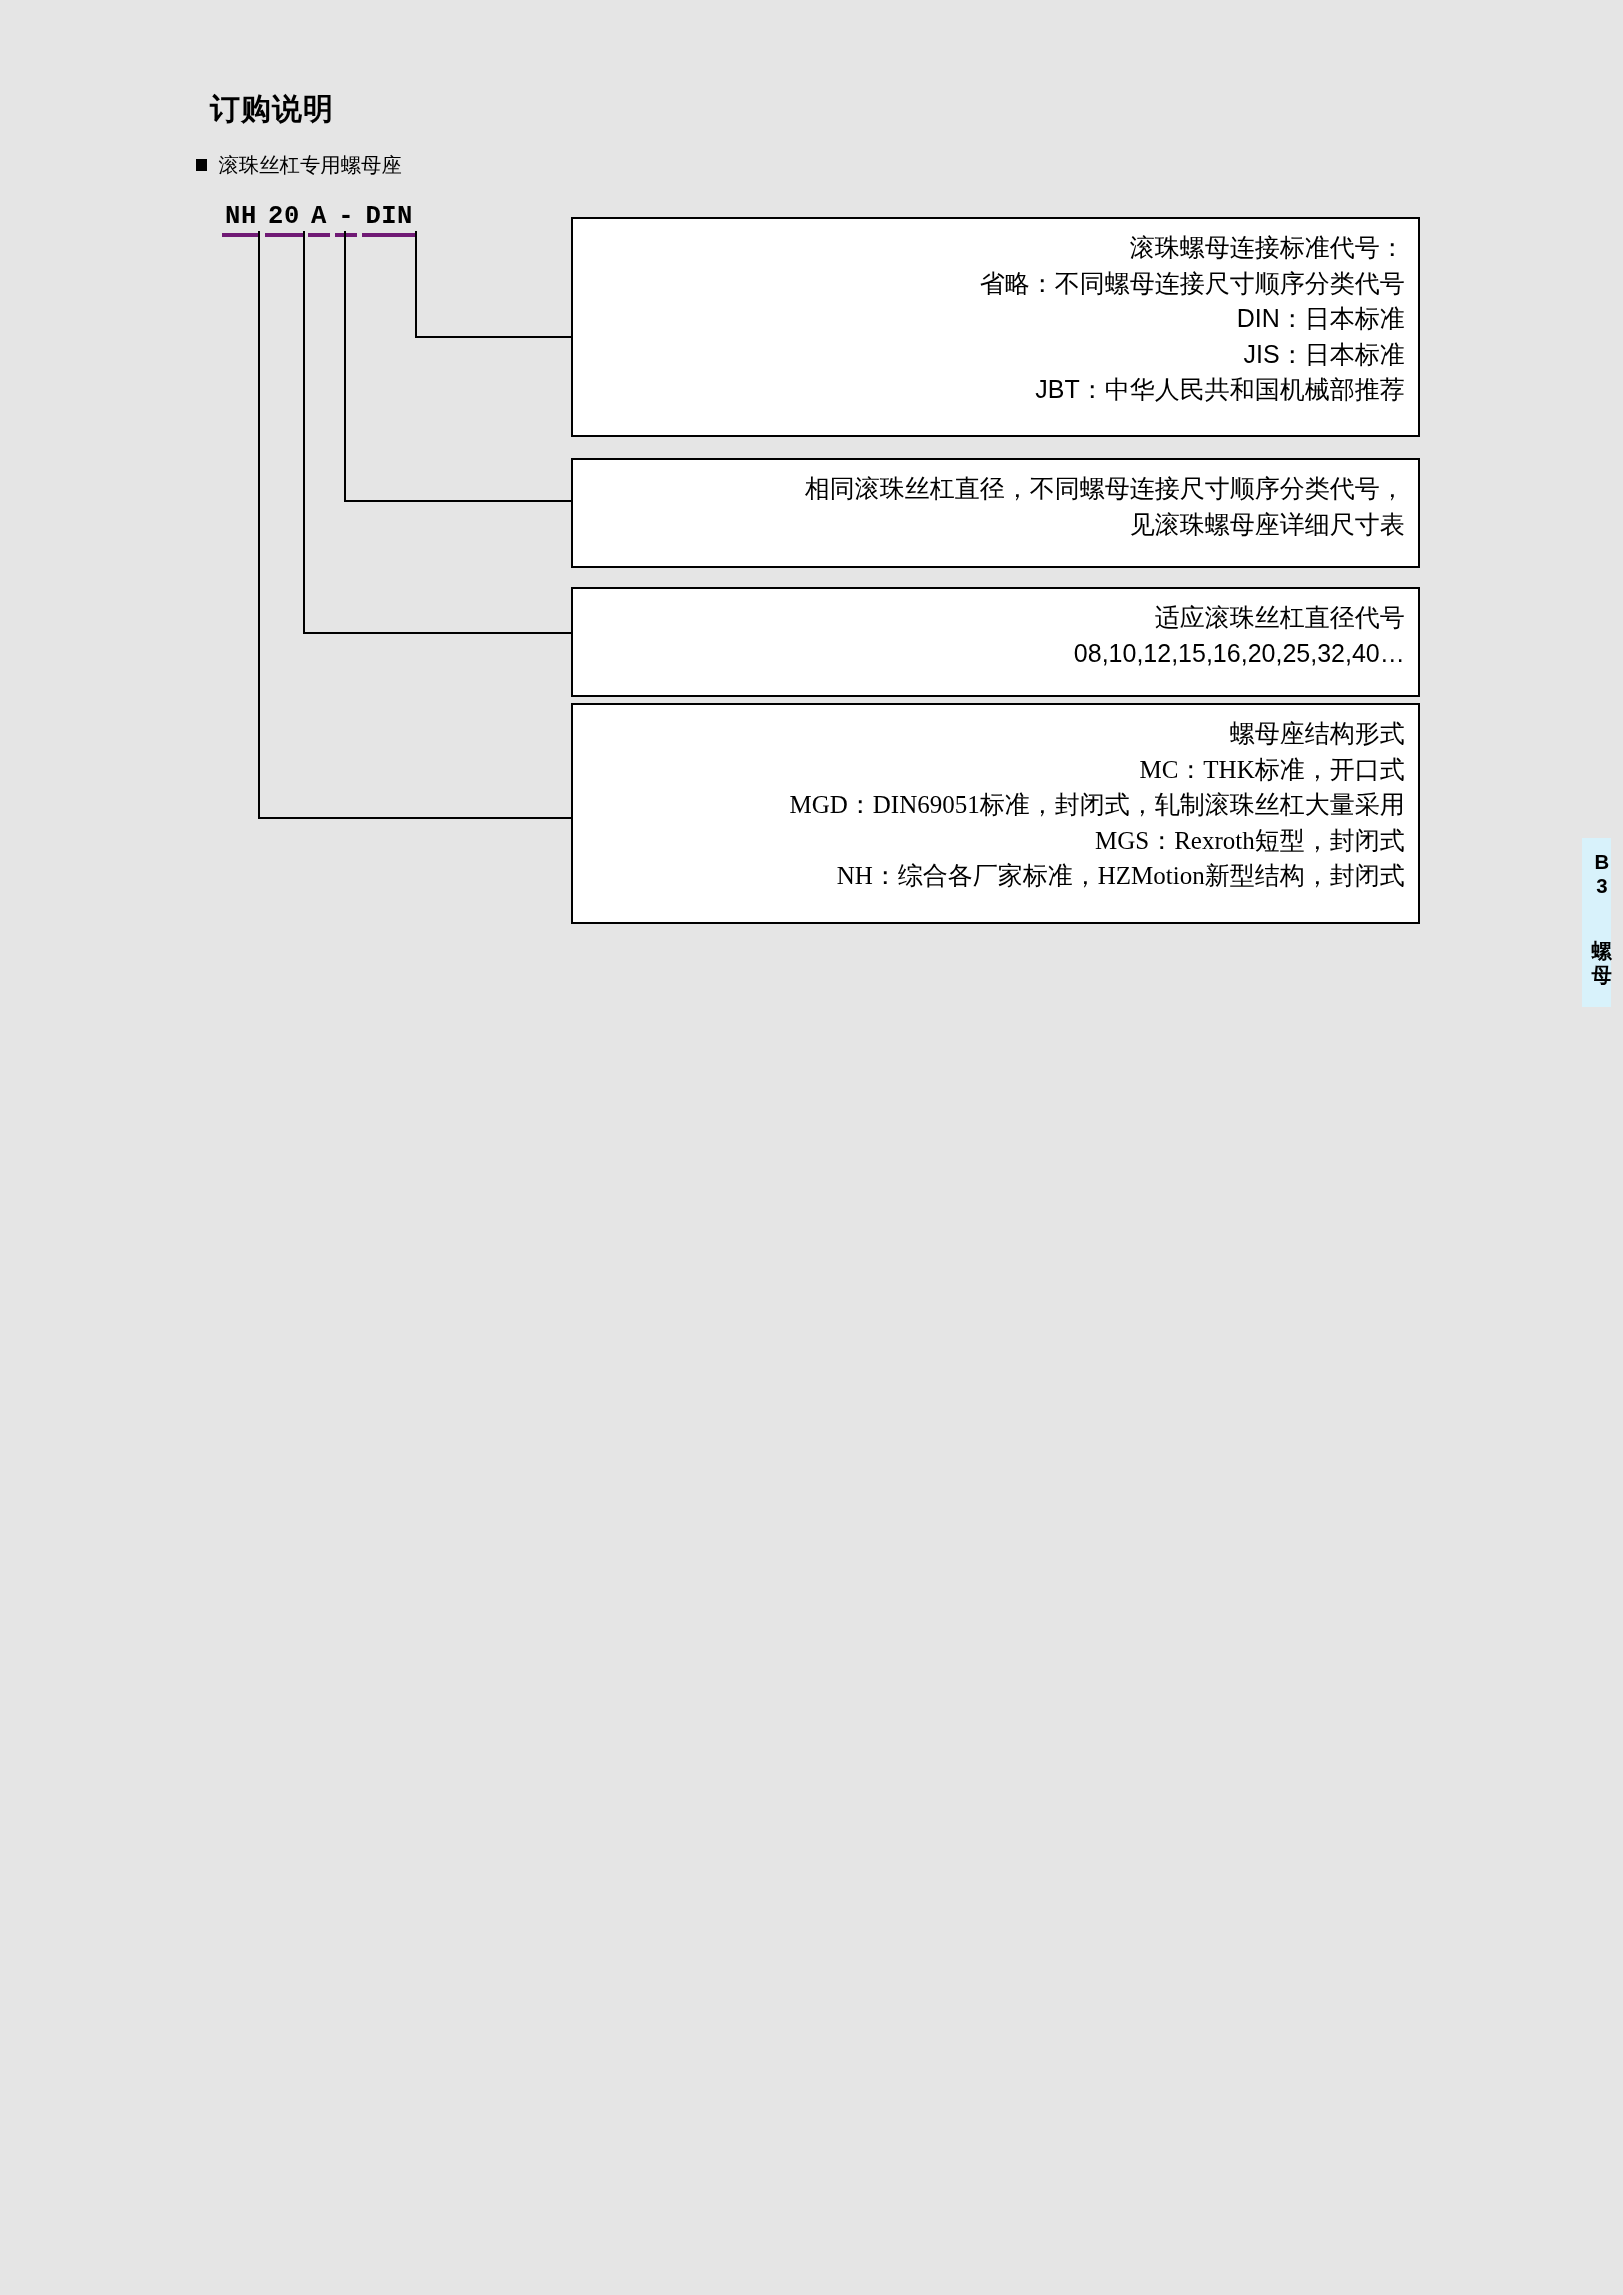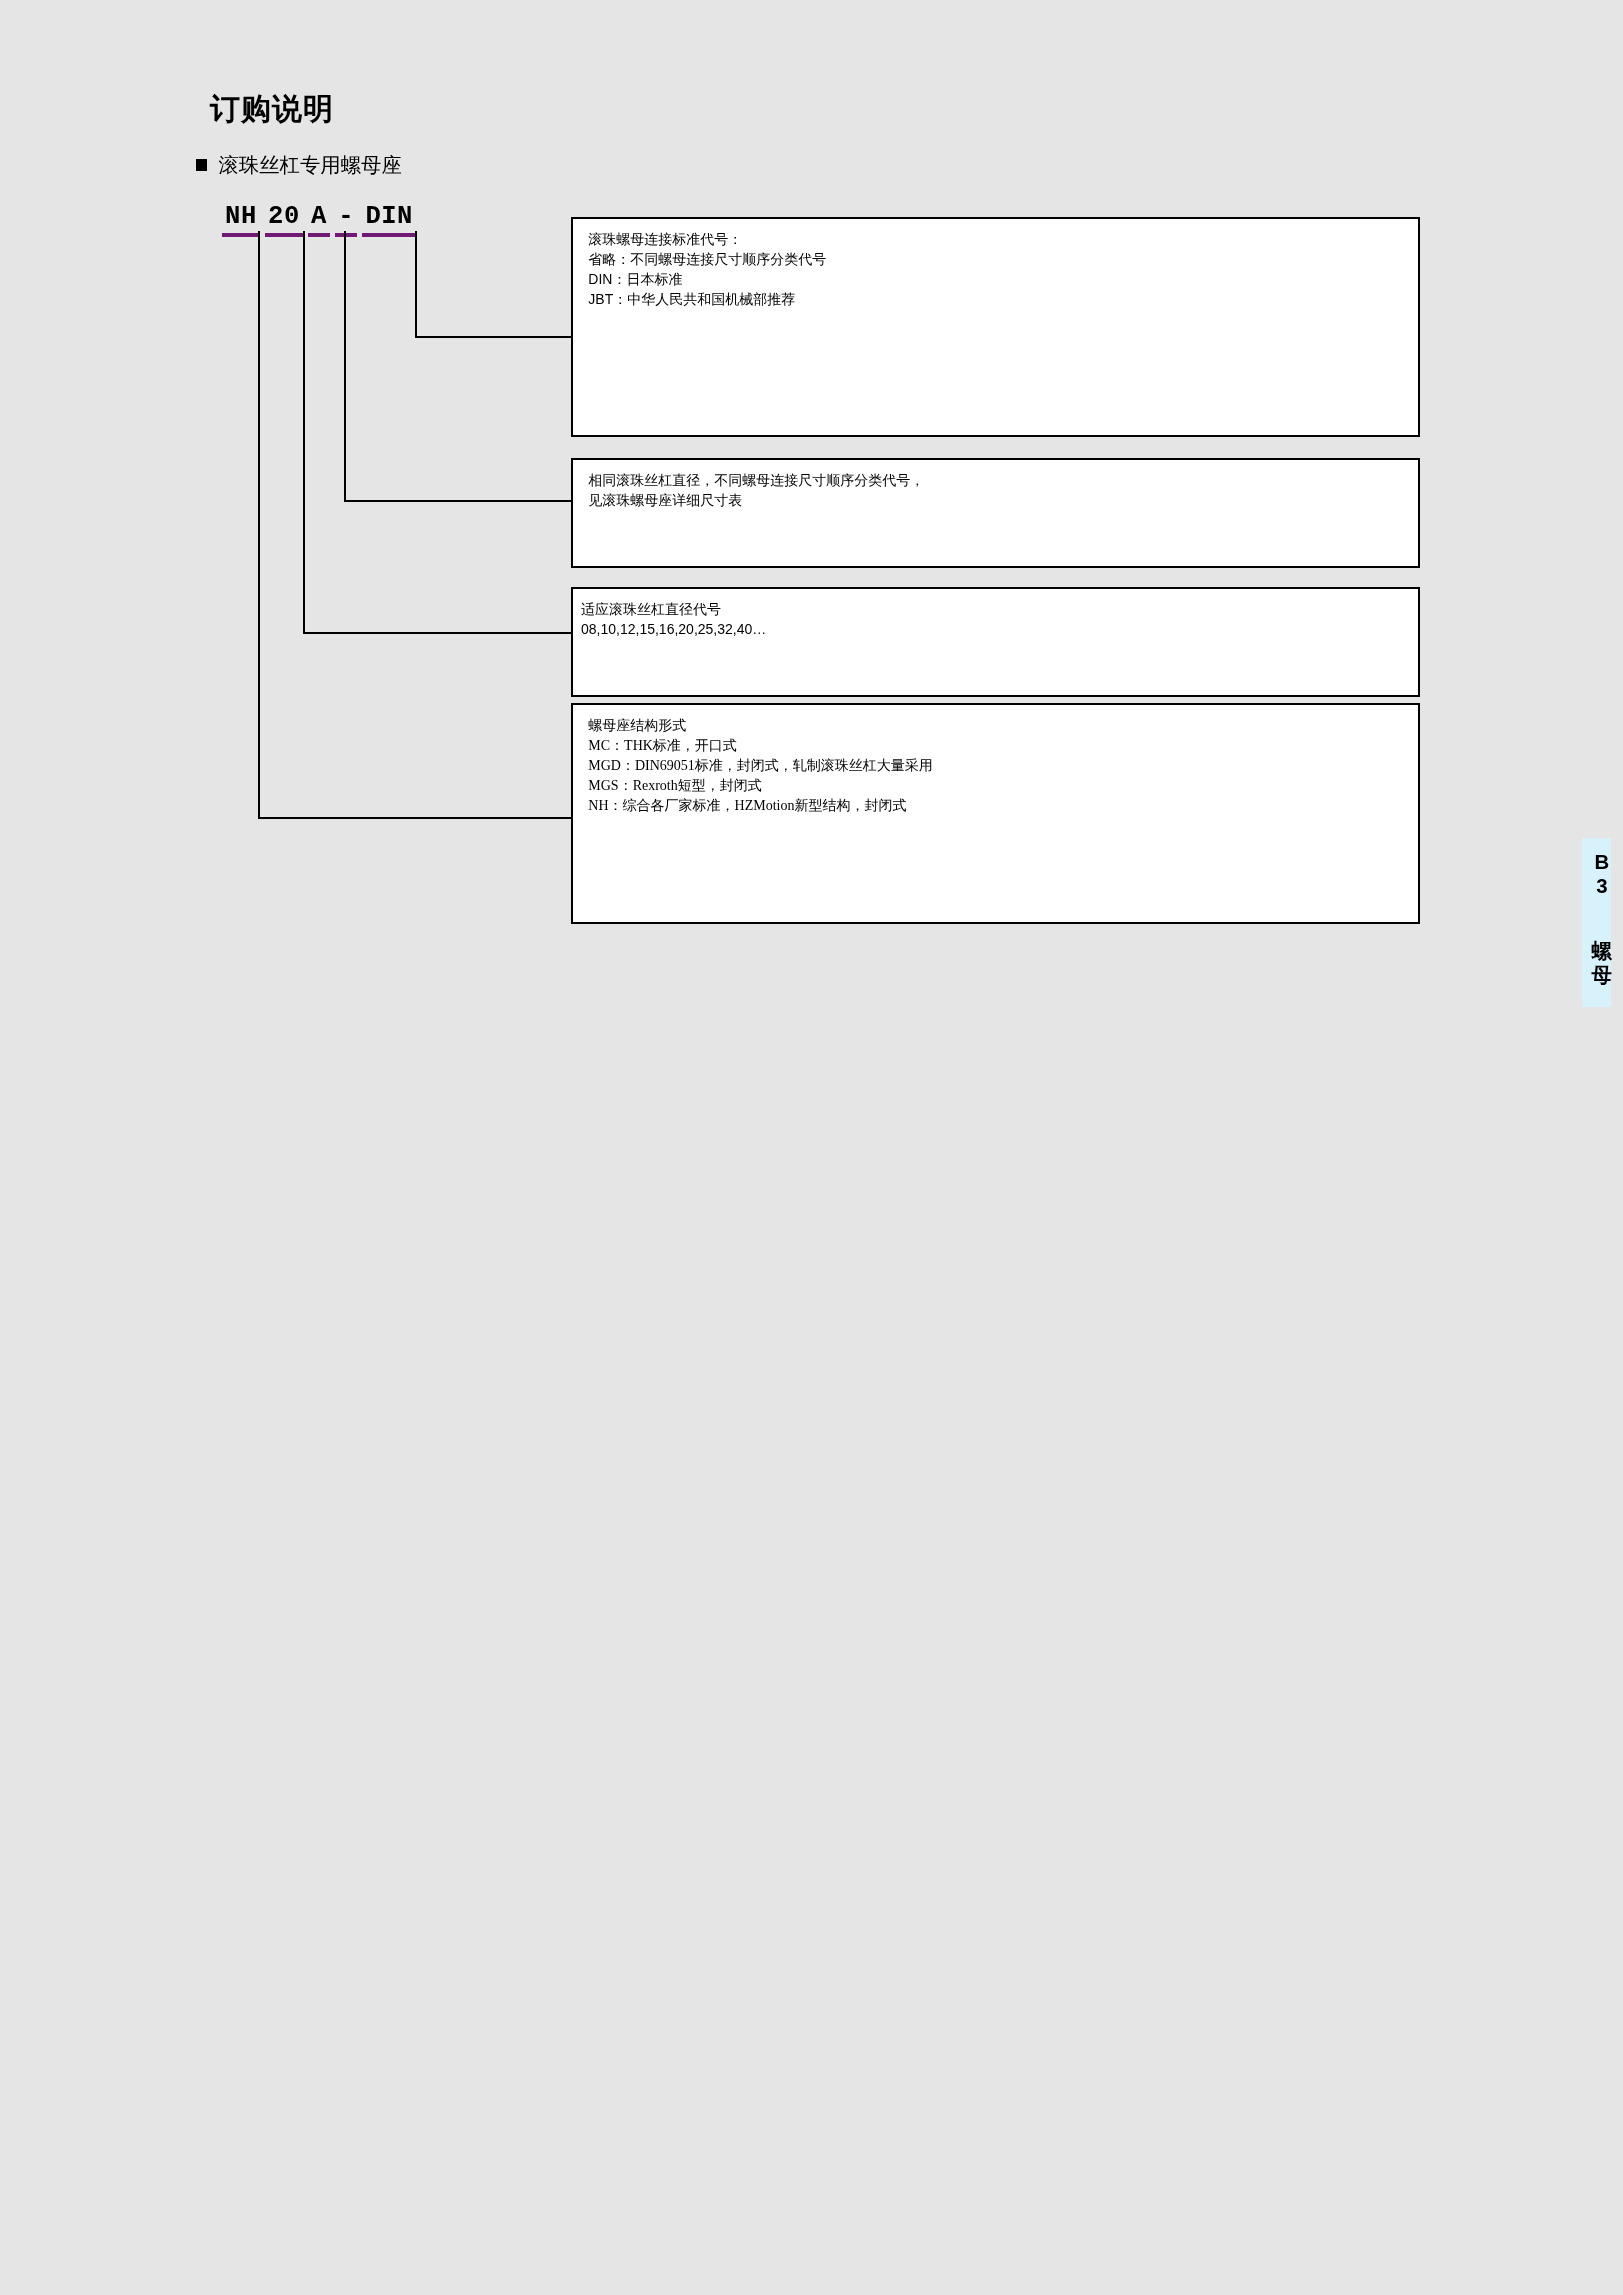--- a/index.html
+++ b/index.html
@@ -81,23 +81,24 @@
 
   
   .desc-box {
     position: absolute;
     border: 2px solid #000000;
     box-sizing: border-box;
     background: #ffffff;
     padding: 11.2px 13.3px 13.3px 15.3px;
   }
   .desc-line {
-    font-size: 14px;
+    font-size: 25px;
     line-height: 1.42;
     white-space: nowrap;
+    text-align: right;
   }
 
   
   .side-tab {
     position: absolute;
     right: 13.3px;
     top: 838px;
     width: 29px;
     height: 169px;
     background: #d8f2fb;
@@ -141,20 +142,21 @@
   <div class="vline" style="left:303px; top:231px; height:403px;"></div>
   <div class="hline" style="left:303px; top:632px; width:268px;"></div>
 
   <div class="vline" style="left:258px; top:231px; height:588px;"></div>
   <div class="hline" style="left:258px; top:817px; width:313px;"></div>
 
   <div class="desc-box" style="left:571px; top:217px; width:849px; height:220px;">
     <div class="desc-line">滚珠螺母连接标准代号：</div>
     <div class="desc-line">省略：不同螺母连接尺寸顺序分类代号</div>
     <div class="desc-line">DIN：日本标准</div>
+    <div class="desc-line">JIS：日本标准</div>
     <div class="desc-line">JBT：中华人民共和国机械部推荐</div>
   </div>
 
   <div class="desc-box" style="left:571px; top:458px; width:849px; height:110px;">
     <div class="desc-line">相同滚珠丝杠直径，不同螺母连接尺寸顺序分类代号，</div>
     <div class="desc-line">见滚珠螺母座详细尺寸表</div>
   </div>
 
   <div class="desc-box" style="left:571px; top:587px; width:849px; height:110px;padding-left:8px;">
     <div class="desc-line">适应滚珠丝杠直径代号</div>

